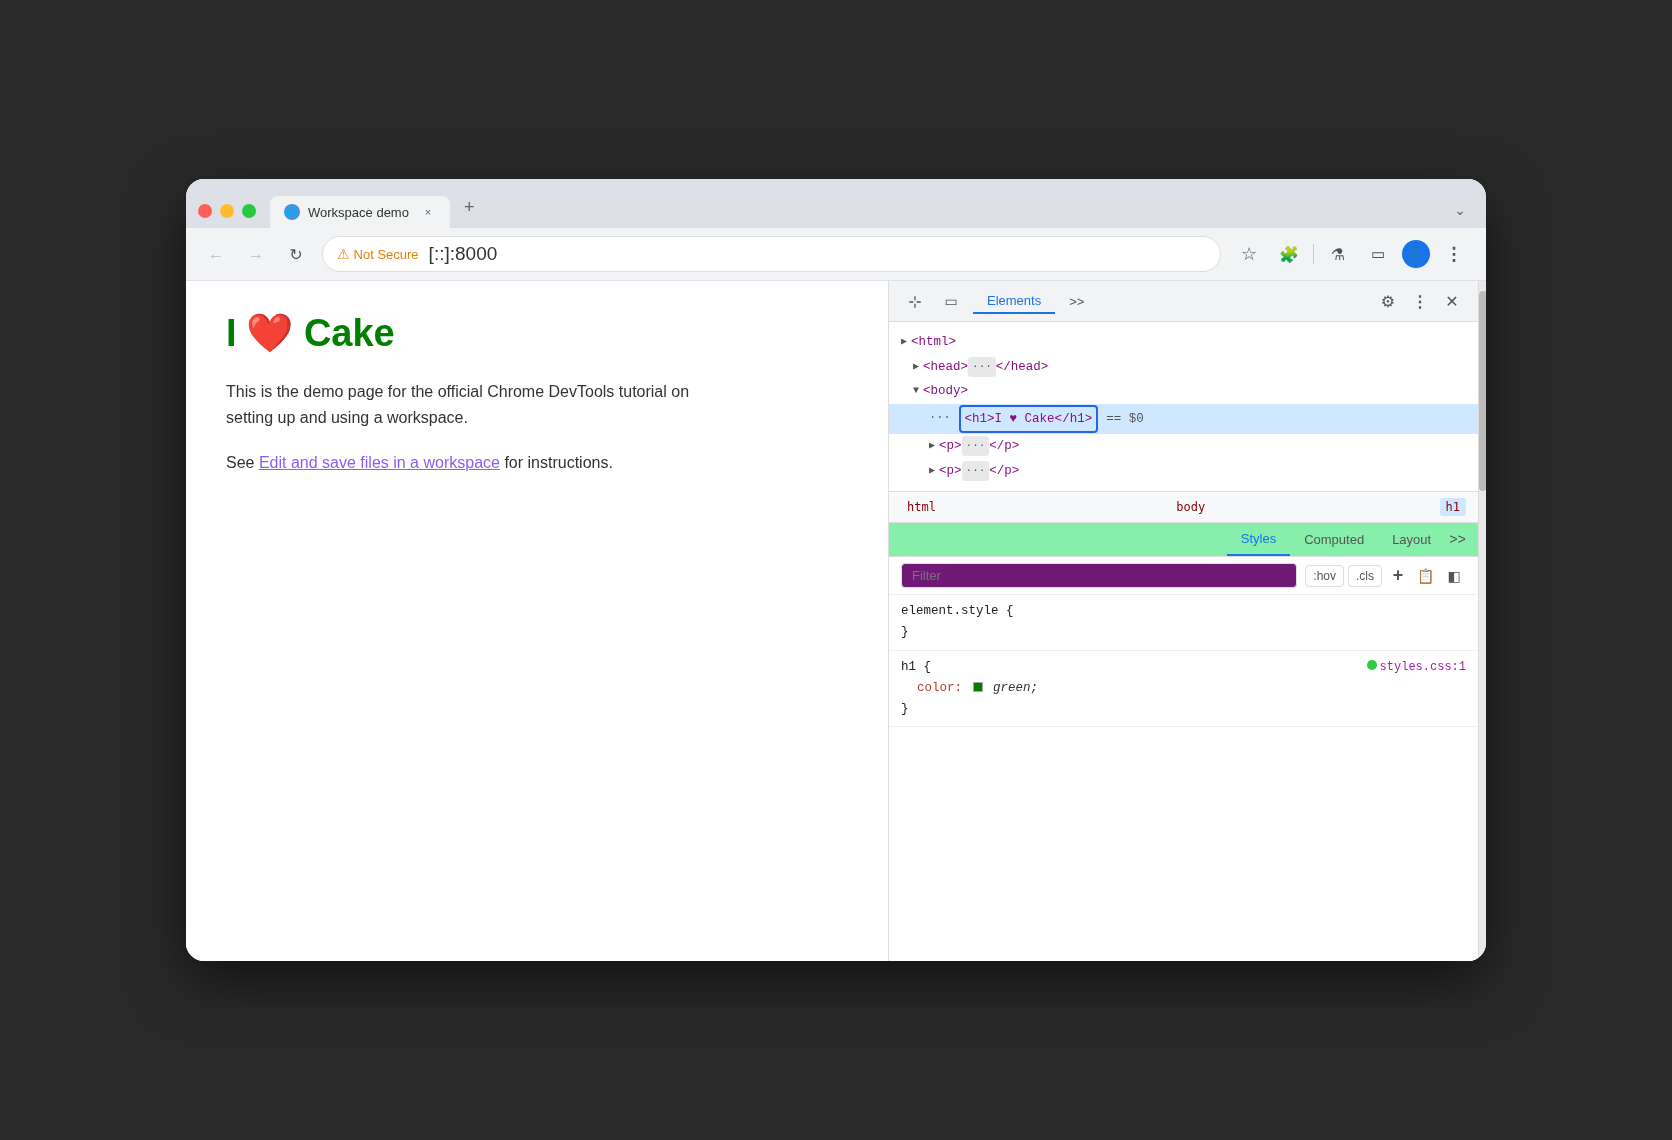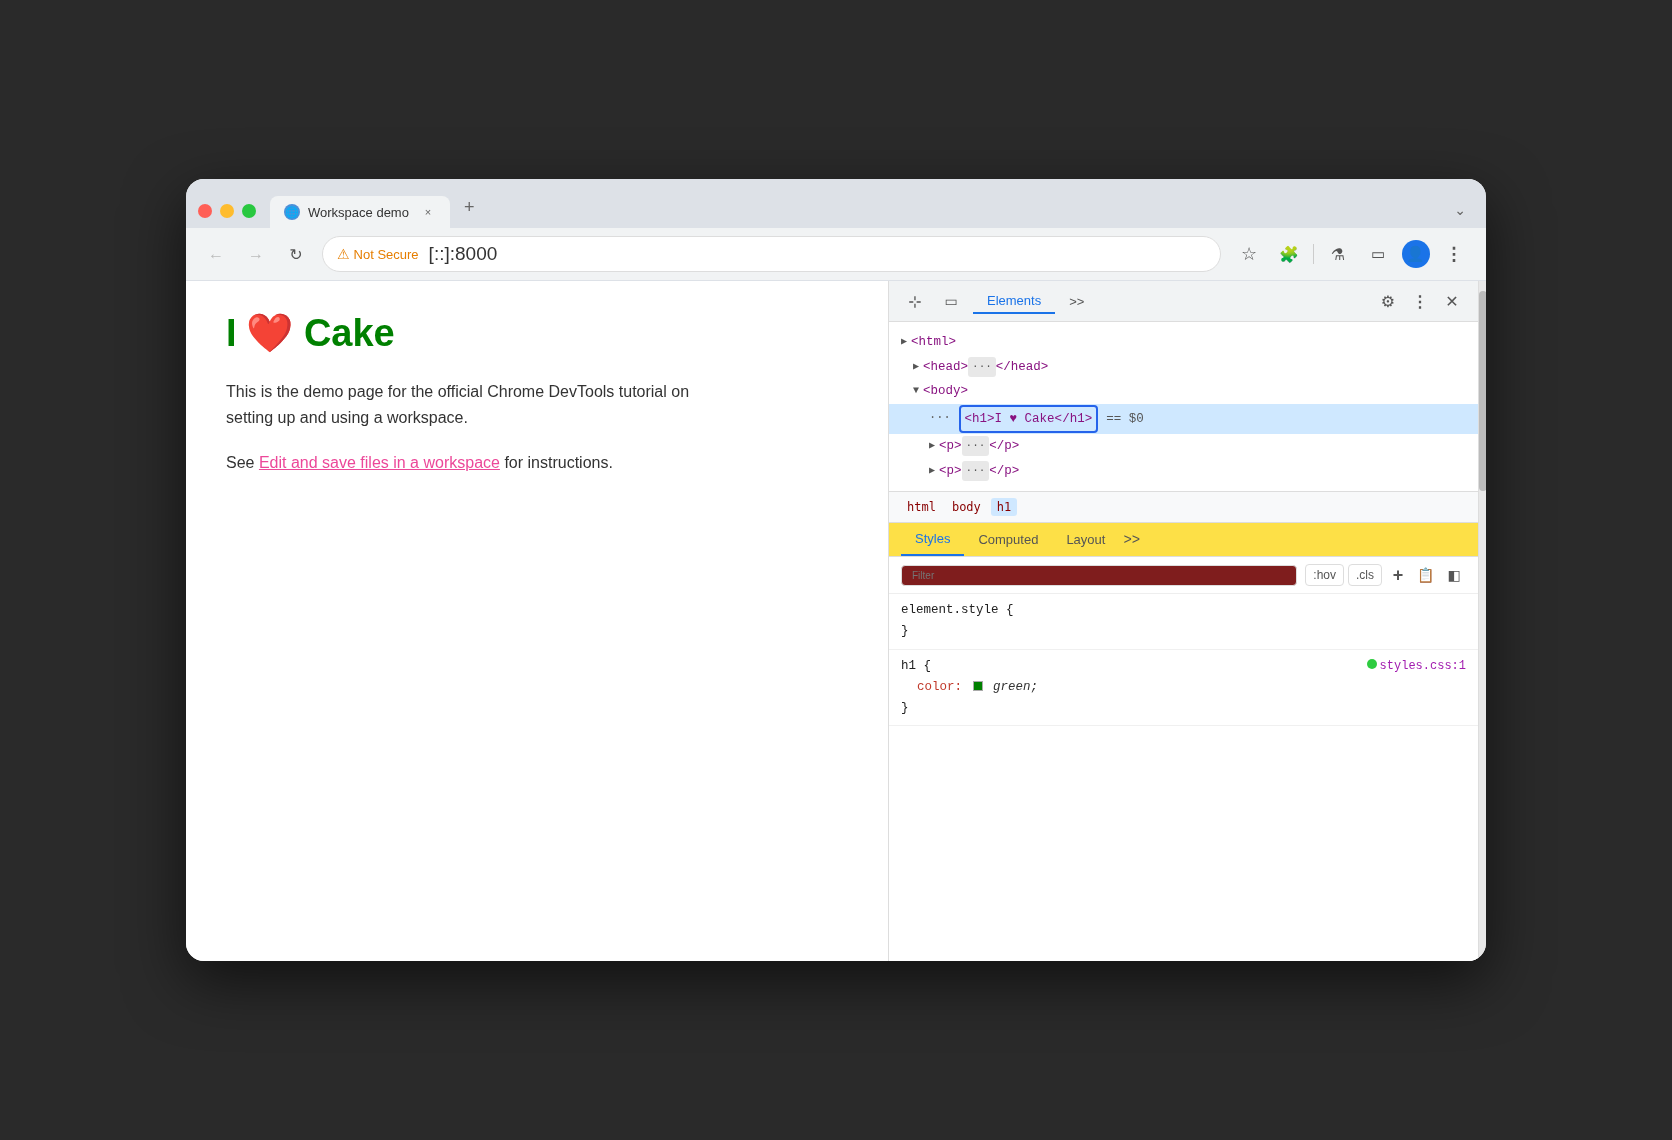--- a/index.html
+++ b/index.html
@@ -223,21 +223,21 @@
 
     .page-paragraph {
       font-size: 16px;
       color: #333;
       line-height: 1.6;
       margin-bottom: 20px;
       max-width: 500px;
     }
 
     .page-link {
-      color: #ec4899;
+      color: #8b5cf6;
       text-decoration: underline;
       cursor: pointer;
     }
 
     
     .devtools-panel {
       width: 590px;
       background: #f8f9fa;
       border-left: 1px solid #ddd;
       display: flex;
@@ -376,20 +376,21 @@
     
     .dom-breadcrumb {
       padding: 6px 12px;
       background: #f8f9fa;
       border-bottom: 1px solid #ddd;
       display: flex;
       align-items: center;
       gap: 4px;
       font-size: 12px;
       font-family: 'Menlo', 'Monaco', monospace;
+      justify-content: space-between;
     }
 
     .breadcrumb-item {
       color: #880000;
       cursor: pointer;
       padding: 2px 6px;
       border-radius: 3px;
     }
 
     .breadcrumb-item.active {
@@ -402,22 +403,23 @@
       flex: 1;
       overflow-y: auto;
       background: #fff;
     }
 
     .styles-subtabs {
       display: flex;
       align-items: center;
       gap: 0;
       border-bottom: 1px solid #ddd;
-      background: #fde047;
+      background: #86efac;
       padding: 0 12px;
+      justify-content: flex-end;
     }
 
     .styles-subtab {
       padding: 8px 14px;
       font-size: 13px;
       color: #555;
       cursor: pointer;
       border: none;
       background: none;
       font-family: -apple-system, BlinkMacSystemFont, 'Segoe UI', sans-serif;
@@ -440,23 +442,23 @@
       gap: 8px;
       padding: 6px 12px;
       border-bottom: 1px solid #eee;
     }
 
     .styles-filter-input {
       flex: 1;
       padding: 4px 10px;
       border: 1px solid #ddd;
       border-radius: 4px;
-      font-size: 10px;
+      font-size: 13px;
       color: #999;
-      background: #7f1d1d;
+      background: #701a75;
     }
 
     .styles-filter-actions {
       display: flex;
       align-items: center;
       gap: 4px;
     }
 
     .styles-filter-btn {
       padding: 3px 7px;

